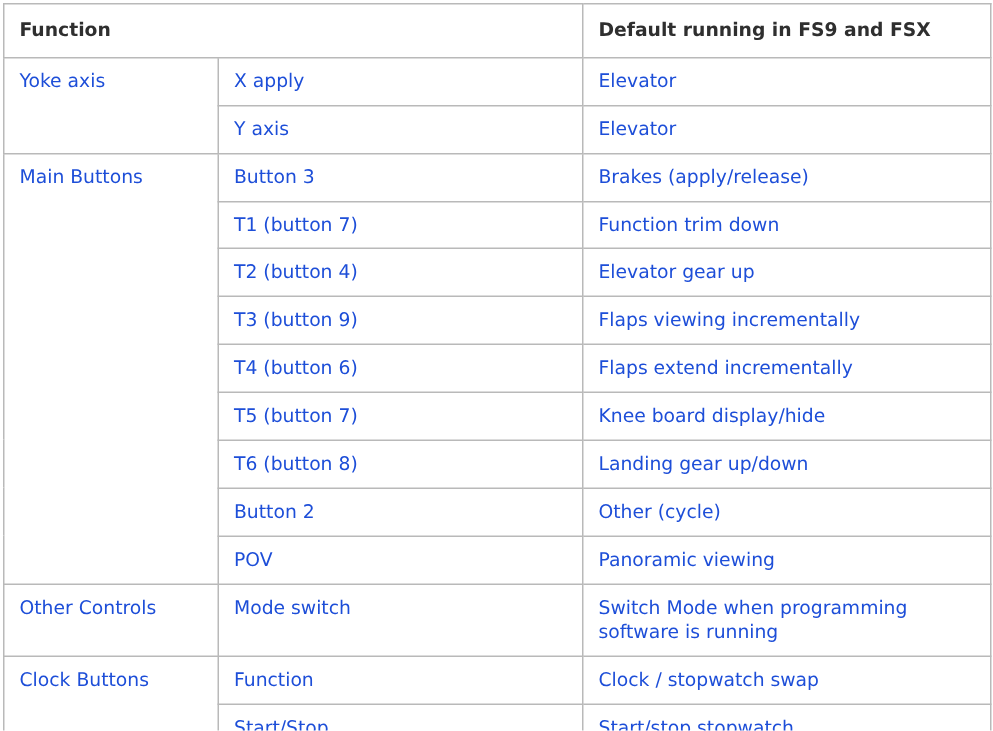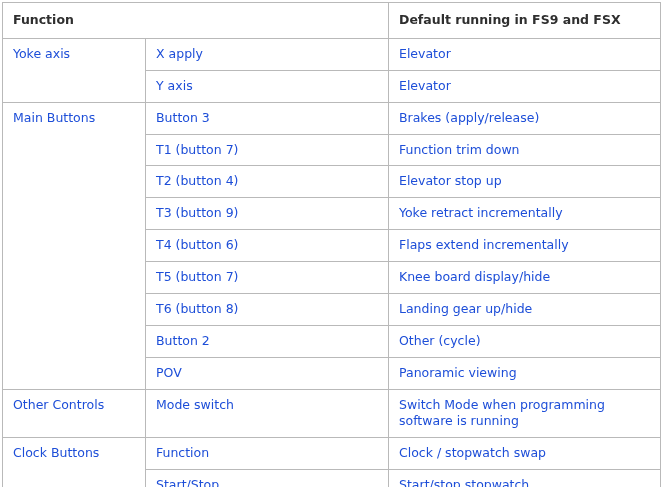--- a/index.html
+++ b/index.html
@@ -84,37 +84,37 @@
         <td class="group" rowspan="9">Main Buttons</td>
         <td>Button 3</td>
         <td>Brakes (apply/release)</td>
       </tr>
       <tr>
         <td>T1 (button 7)</td>
         <td>Function trim down</td>
       </tr>
       <tr>
         <td>T2 (button 4)</td>
-        <td>Elevator stop up</td>
+        <td>Elevator gear up</td>
       </tr>
       <tr>
         <td>T3 (button 9)</td>
-        <td>Yoke retract incrementally</td>
+        <td>Flaps viewing incrementally</td>
       </tr>
       <tr>
         <td>T4 (button 6)</td>
         <td>Flaps extend incrementally</td>
       </tr>
       <tr>
         <td>T5 (button 7)</td>
         <td>Knee board display/hide</td>
       </tr>
       <tr>
         <td>T6 (button 8)</td>
-        <td>Landing gear up/hide</td>
+        <td>Landing gear up/down</td>
       </tr>
       <tr>
         <td>Button 2</td>
         <td>Other (cycle)</td>
       </tr>
       <tr>
         <td>POV</td>
         <td>Panoramic viewing</td>
       </tr>
 

